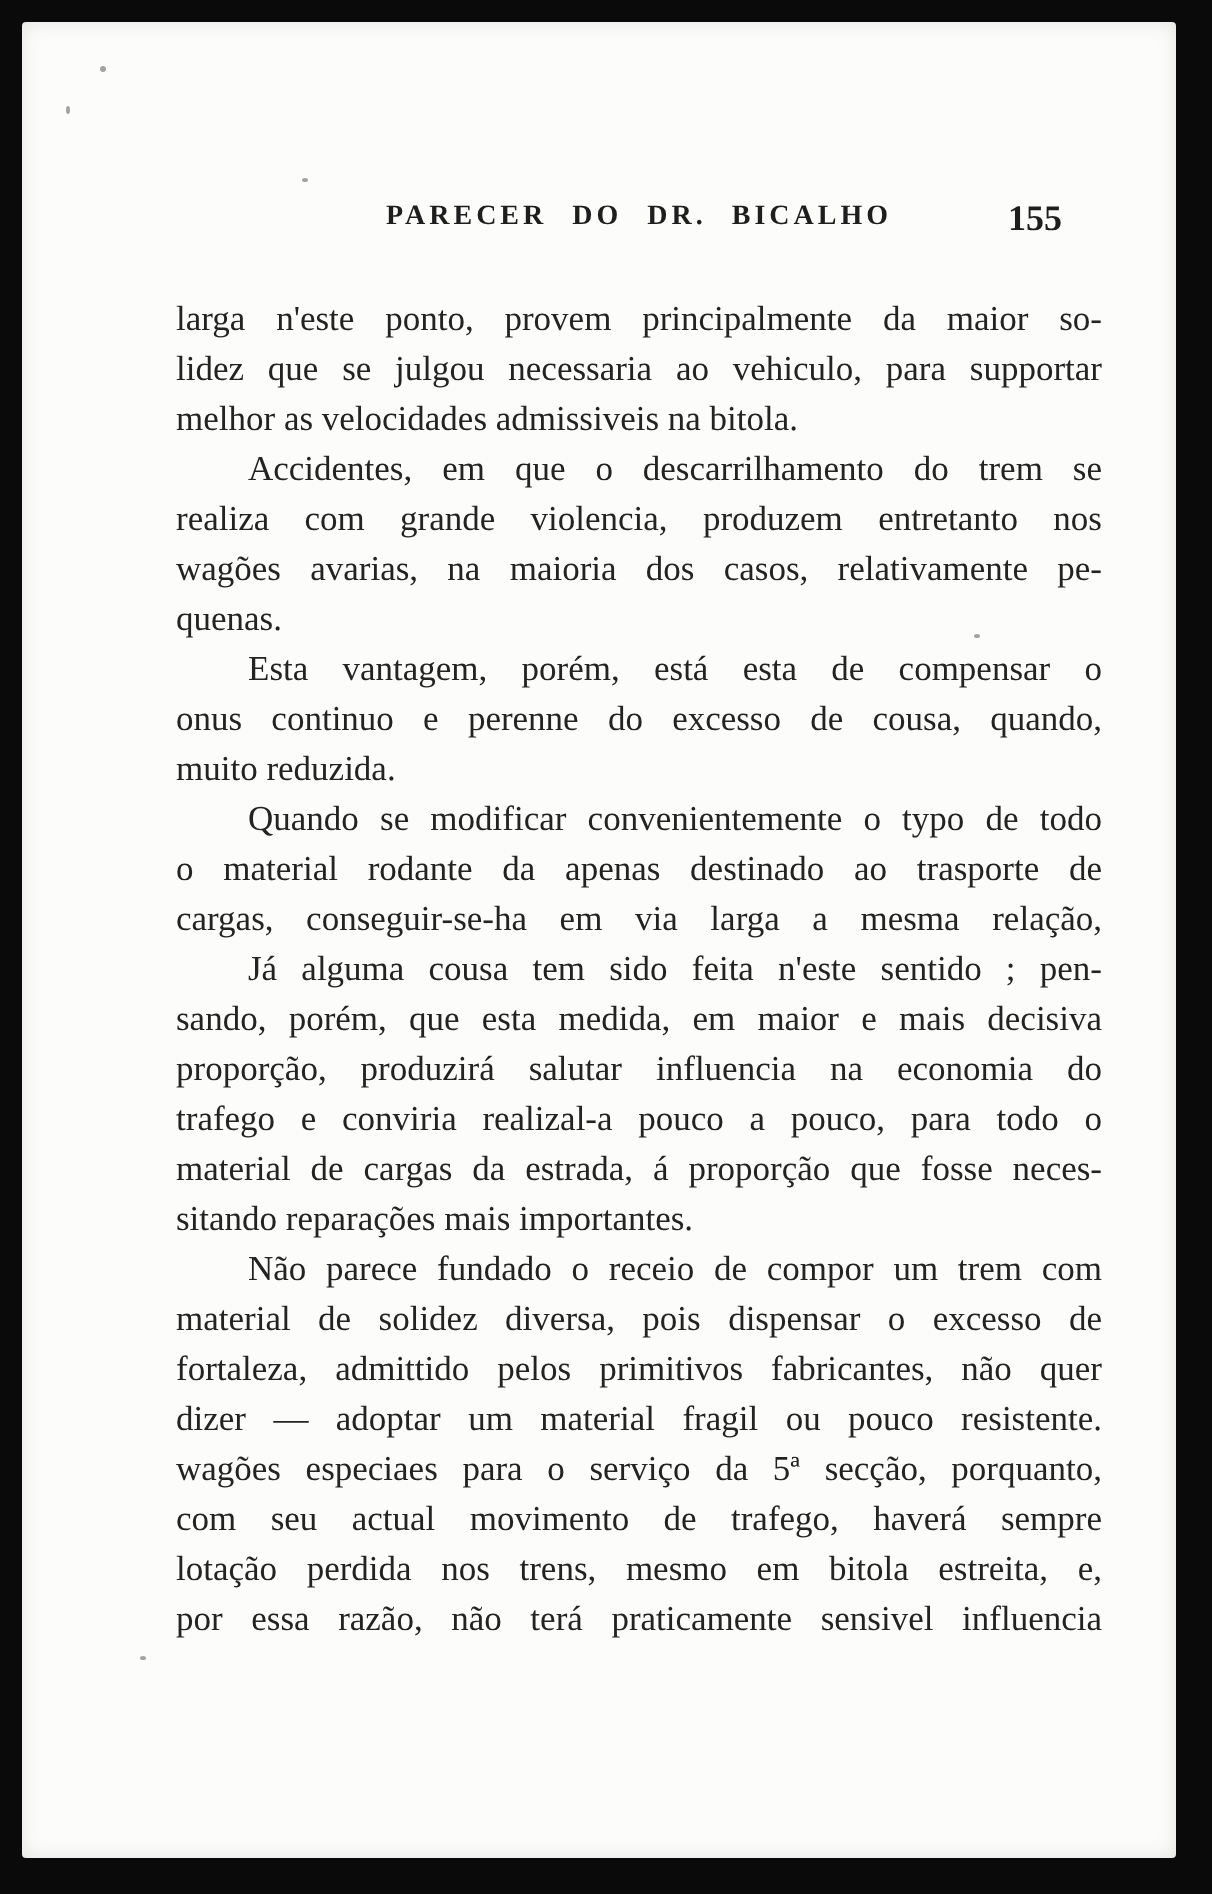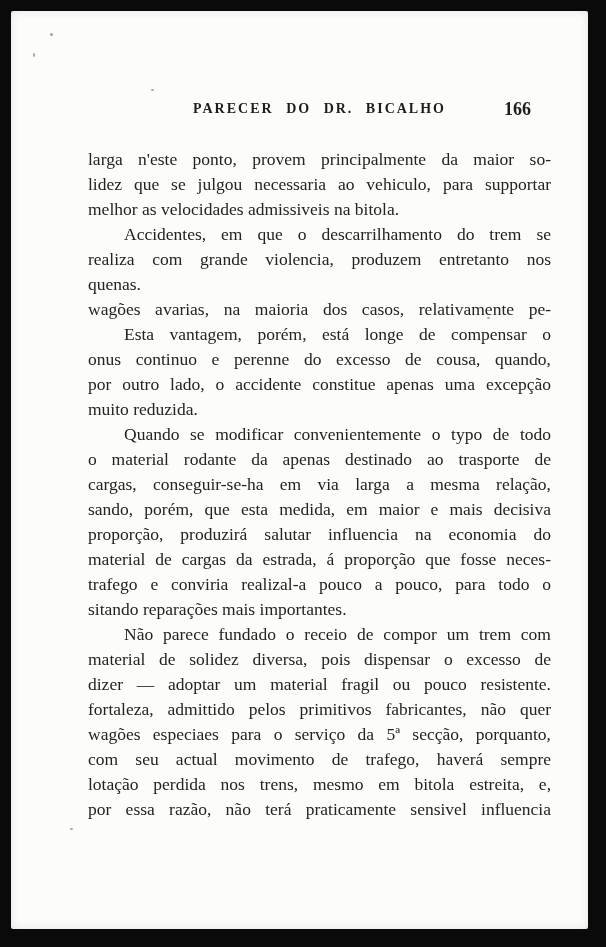--- a/index.html
+++ b/index.html
@@ -84,57 +84,57 @@
   <div class="page">
     <span class="speck" style="left:39px; top:22px; width:3px; height:3px;"></span>
     <span class="speck" style="left:22px; top:42px; width:2px; height:4px;"></span>
     <span class="speck" style="left:140px; top:78px; width:3px; height:2px;"></span>
     <span class="speck" style="left:476px; top:306px; width:3px; height:2px;"></span>
     <span class="speck" style="left:59px; top:817px; width:3px; height:2px;"></span>
 
     <div class="content">
       <div class="page-header">
         <span class="running-title">PARECER DO DR. BICALHO</span>
-        <span class="folio">166</span>
+        <span class="folio">155</span>
       </div>
       <div class="text-body" id="text-body">
           <div class="paragraph">
             <div class="line j">larga n'este ponto, provem principalmente da maior so-</div>
             <div class="line j">lidez que se julgou necessaria ao vehiculo, para supportar</div>
             <div class="line">melhor as velocidades admissiveis na bitola.</div>
           </div>
           <div class="paragraph">
             <div class="line j ind">Accidentes, em que o descarrilhamento do trem se</div>
             <div class="line j">realiza com grande violencia, produzem entretanto nos</div>
+            <div class="line j">wagões avarias, na maioria dos casos, relativamente pe-</div>
             <div class="line">quenas.</div>
-            <div class="line j">wagões avarias, na maioria dos casos, relativamente pe-</div>
           </div>
           <div class="paragraph">
-            <div class="line j ind">Esta vantagem, porém, está longe de compensar o</div>
+            <div class="line j ind">Esta vantagem, porém, está esta de compensar o</div>
             <div class="line j">onus continuo e perenne do excesso de cousa, quando,</div>
-            <div class="line j">por outro lado, o accidente constitue apenas uma excepção</div>
             <div class="line">muito reduzida.</div>
           </div>
           <div class="paragraph">
             <div class="line j ind">Quando se modificar convenientemente o typo de todo</div>
             <div class="line j">o material rodante da apenas destinado ao trasporte de</div>
             <div class="line j">cargas, conseguir-se-ha em via larga a mesma relação,</div>
           </div>
           <div class="paragraph">
+            <div class="line j ind">Já alguma cousa tem sido feita n'este sentido ; pen-</div>
             <div class="line j">sando, porém, que esta medida, em maior e mais decisiva</div>
             <div class="line j">proporção, produzirá salutar influencia na economia do</div>
+            <div class="line j">trafego e conviria realizal-a pouco a pouco, para todo o</div>
             <div class="line j">material de cargas da estrada, á proporção que fosse neces-</div>
-            <div class="line j">trafego e conviria realizal-a pouco a pouco, para todo o</div>
             <div class="line">sitando reparações mais importantes.</div>
           </div>
           <div class="paragraph">
             <div class="line j ind">Não parece fundado o receio de compor um trem com</div>
             <div class="line j">material de solidez diversa, pois dispensar o excesso de</div>
+            <div class="line j">fortaleza, admittido pelos primitivos fabricantes, não quer</div>
             <div class="line j">dizer — adoptar um material fragil ou pouco resistente.</div>
-            <div class="line j">fortaleza, admittido pelos primitivos fabricantes, não quer</div>
           </div>
           <div class="paragraph">
             <div class="line j">wagões especiaes para o serviço da 5ª secção, porquanto,</div>
             <div class="line j">com seu actual movimento de trafego, haverá sempre</div>
             <div class="line j">lotação perdida nos trens, mesmo em bitola estreita, e,</div>
             <div class="line j">por essa razão, não terá praticamente sensivel influencia</div>
           </div>
         </div>
     </div>
   </div>

